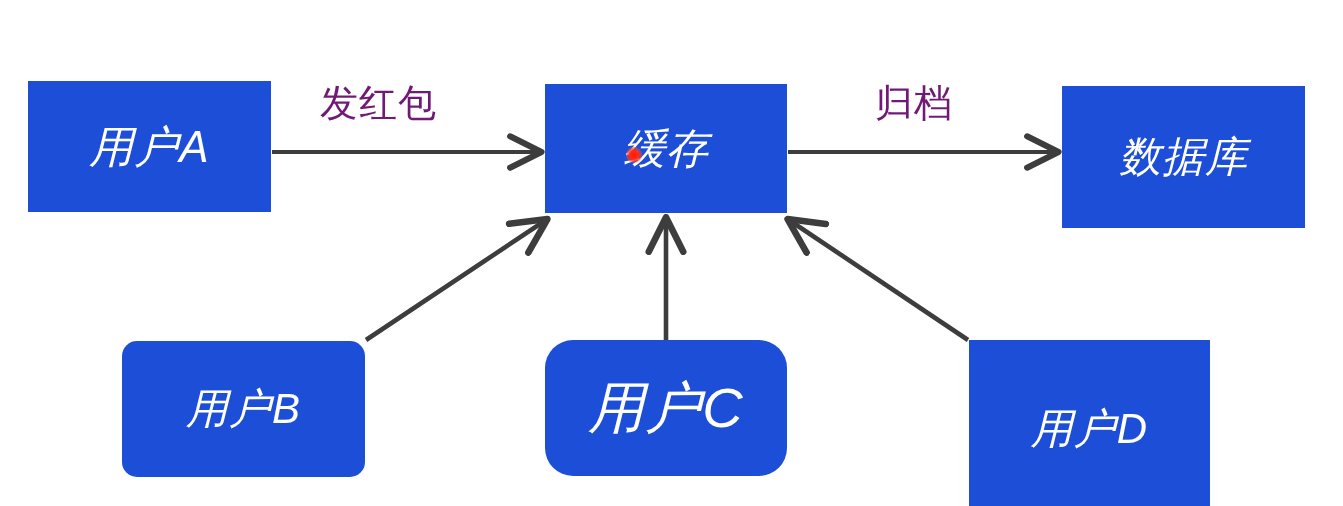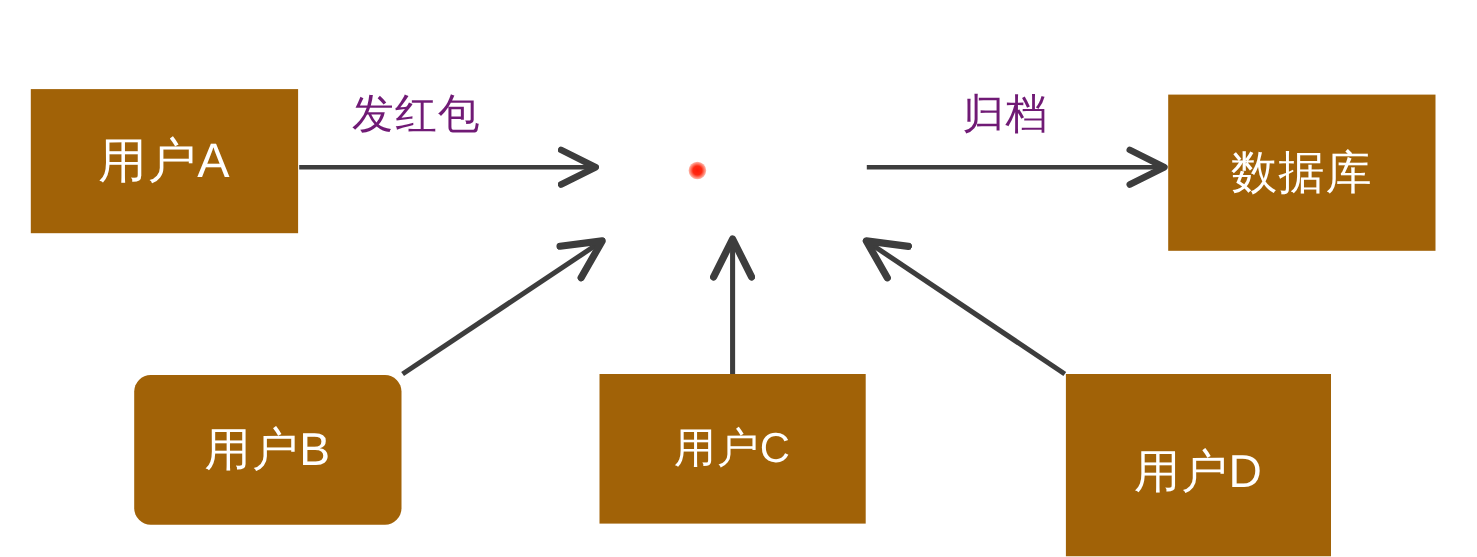--- a/index.html
+++ b/index.html
@@ -13,29 +13,30 @@
   #canvas {
     position: relative;
     width: 1343px;
     height: 506px;
     background: #ffffff;
     overflow: hidden;
   }
   .node {
     position: absolute;
     box-sizing: border-box;
-    background: #a16207;
+    background: #1d4ed8;
     display: flex;
     align-items: center;
     justify-content: center;
     color: #ffffff;
     font-family: "Liberation Sans", "DejaVu Sans", sans-serif;
     font-weight: 400;
     letter-spacing: 1px;
     user-select: none;
+    font-style: italic;
   }
   .node-label {
     display: block;
     line-height: 1;
     white-space: nowrap;
   }
   .edge-label {
     position: absolute;
     color: #701a75;
     font-family: "Liberation Sans", "DejaVu Sans", sans-serif;
@@ -93,30 +94,33 @@
 
     <g>
       <line x1="968" y1="340" x2="789" y2="220" stroke="#3D3D3D" stroke-width="4.6" marker-end="url(#arrowhead-open)"></line>
     </g>
   </svg>
 
   <div class="node" style="left:28px; top:81px; width:243px; height:131px; font-size:44px;">
     <span class="node-label">用户A</span>
   </div>
 
+  <div class="node" style="left:545px; top:84px; width:242px; height:129px; font-size:42px;">
+    <span class="node-label">缓存</span>
+  </div>
 
   <div class="node" style="left:1062px; top:86px; width:243px; height:142px; font-size:42px;">
     <span class="node-label">数据库</span>
   </div>
 
   <div class="node" style="left:122px; top:341px; width:243px; height:136px; font-size:42px;border-radius:15px;">
     <span class="node-label">用户B</span>
   </div>
 
-  <div class="node" style="left:545px; top:340px; width:242px; height:136px; font-size:38px;">
+  <div class="node" style="left:545px; top:340px; width:242px; height:136px; font-size:56px;border-radius:28px;">
     <span class="node-label">用户C</span>
   </div>
 
   <div class="node" style="left:969px; top:340px; width:241px; height:177px; font-size:42px;">
     <span class="node-label">用户D</span>
   </div>
 
   <div class="edge-label" style="left:320px; top:78px; font-size:38px;">发红包</div>
 
   <div class="edge-label" style="left:875px; top:78px; font-size:38px;">归档</div>

